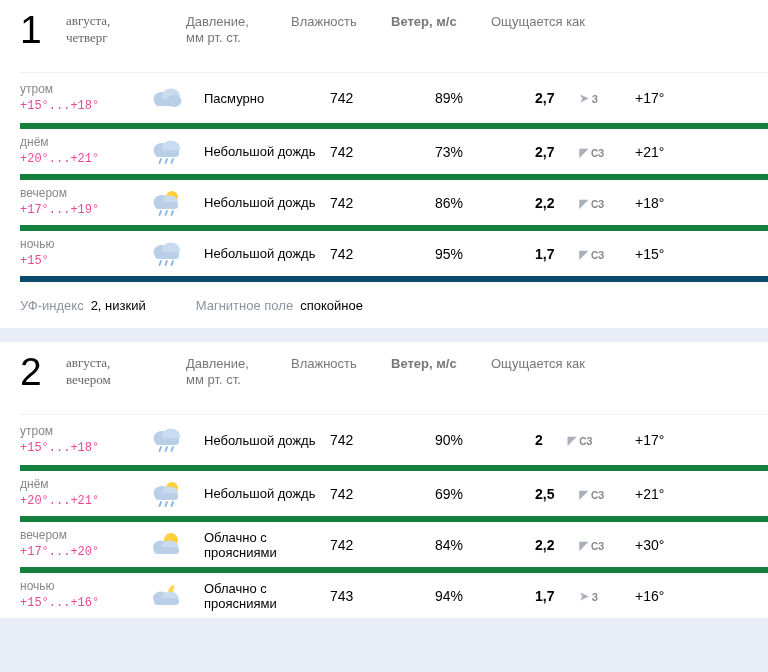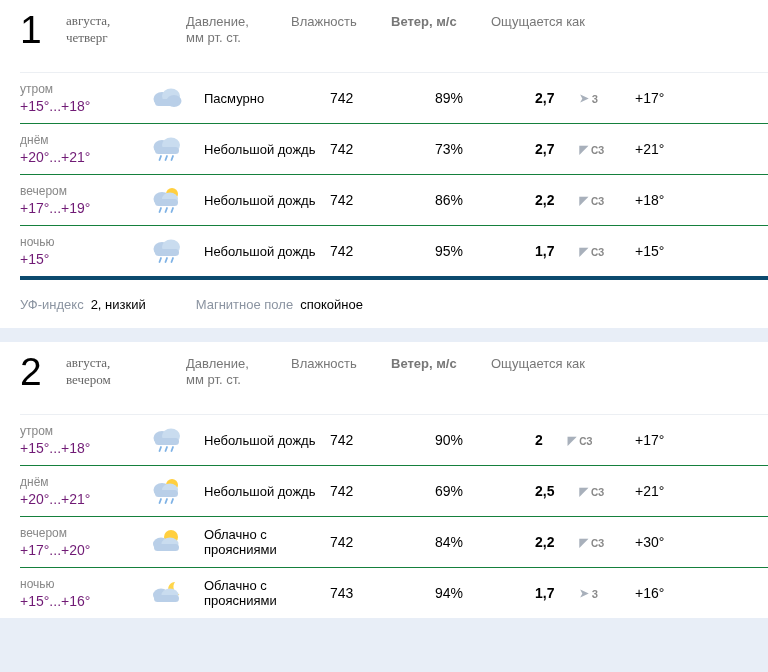--- a/index.html
+++ b/index.html
@@ -63,35 +63,36 @@
   .c-press  { width: 105px; }
   .c-hum    { width: 100px; }
   .c-wind   { width: 100px; font-weight: bold; }
   .c-feel   { width: 110px; }
 
   .rows { padding: 4px 0 0 20px; }
   .wrow {
     display: flex;
     align-items: center;
     height: 51px;
-    border-top: 1px solid #15803d;
+    border-top: 6px solid #15803d;
   }
   .wrow:first-child { border-top: 1px solid #eceff3; }
 
   .time-block { display: flex; flex-direction: column; justify-content: center; }
   .time-label {
     font-size: 12px;
     color: #888;
     line-height: 15px;
     margin-bottom: 1px;
   }
   .temp {
-    font-size: 14px;
-    color: #701a75;
+    font-size: 12px;
+    color: #ec4899;
     line-height: 17px;
+    font-family: Liberation Mono, monospace;
   }
   .cond {
     display: flex;
     align-items: center;
     font-size: 13px;
     color: #000;
   }
   .cond .txt { margin-left: 20px; }
   .val { font-size: 14px; color: #000; }
   .wind-cell { display: flex; align-items: flex-end; font-size: 14px; gap: 16px; }
@@ -108,21 +109,21 @@
     color: #a8b0bb;
     font-size: 11px;
     transform: translateY(-1px);
   }
 
   
   .day-foot {
     display: flex;
     align-items: center;
     height: 52px;
-    border-top: 4px solid #0c4a6e;
+    border-top: 6px solid #0c4a6e;
     margin-left: 20px;
     font-size: 13px;
   }
   .foot-label { color: #8b94a1; }
   .foot-value { color: #000; margin-left: 7px; }
   .foot-gap { width: 50px; }
 
   .card-gap { height: 14px; background: #e8eef7; }
 
   

